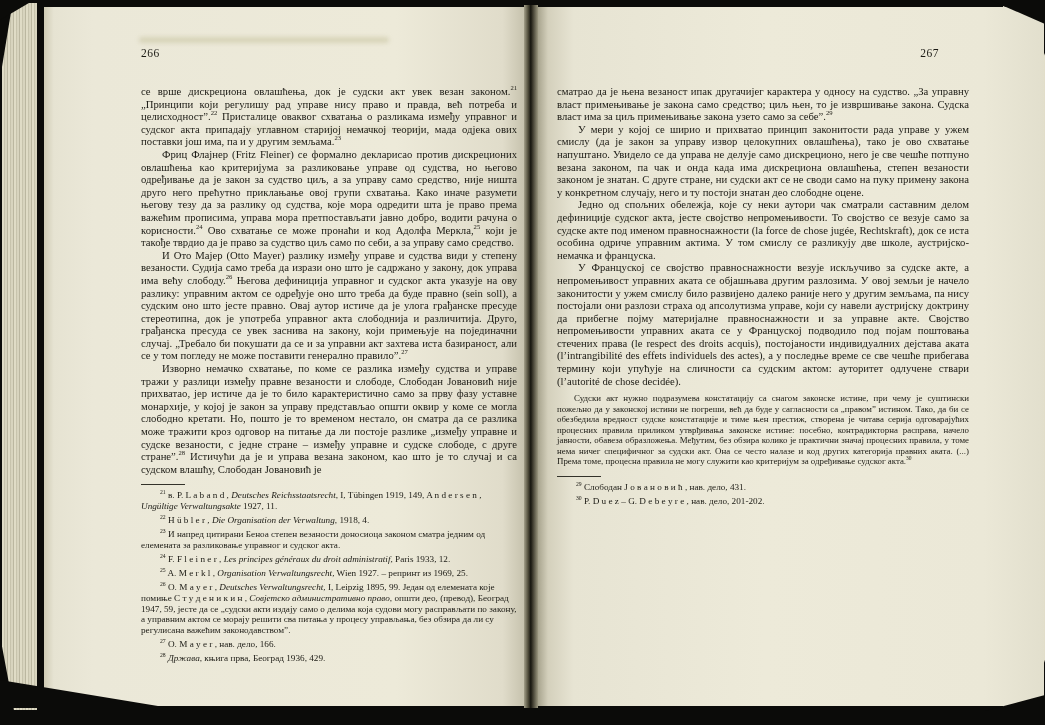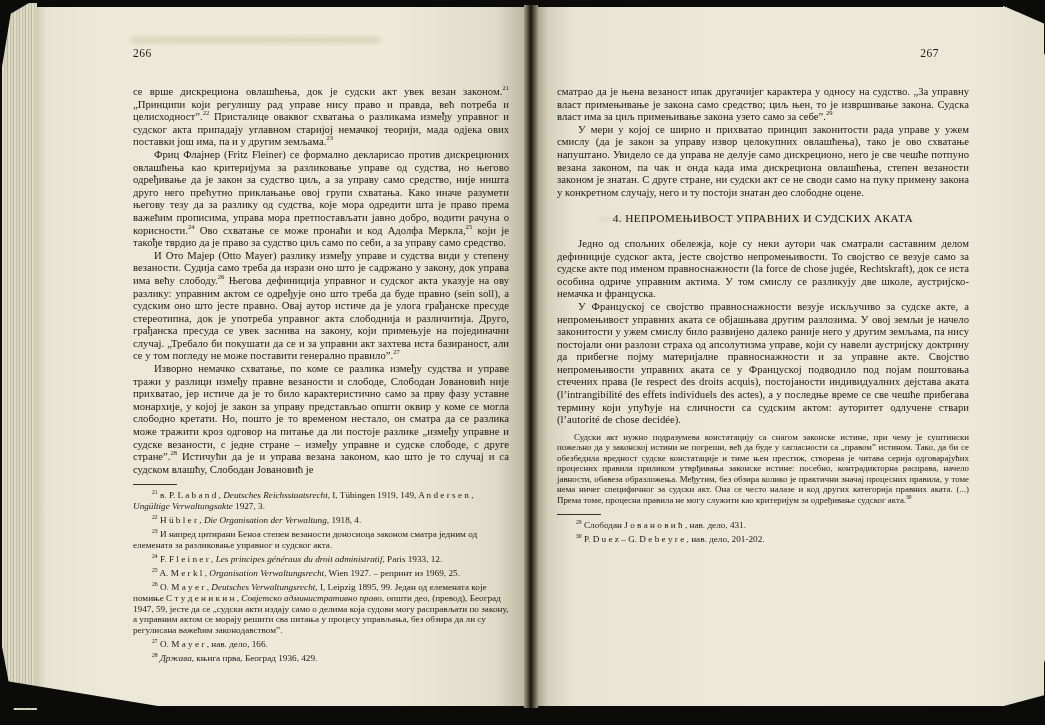--- a/index.html
+++ b/index.html
@@ -8,21 +8,21 @@
   
   .edge{position:absolute;background:repeating-linear-gradient(90deg,
         #e0dcc6 0px,#e0dcc6 2px,#c6c2ab 2px,#c9c5ae 3px,#d8d4be 3px,#d8d4be 5px,#bab69f 5px,#bcb8a1 6px);}
   #left-edge{left:2px;top:3px;width:35px;height:707px;
         clip-path:polygon(30% 0,100% 0,100% 100%,34% 100%,0 91%,0 9%);}
   #right-edge{left:1003px;top:6px;width:42px;height:703px;background:repeating-linear-gradient(90deg,
         #eae6d0 0px,#eae6d0 3px,#d2ceb7 3px,#d4d0b9 4px,#e2deca 4px,#e2deca 7px);
         clip-path:polygon(0 0,55% 1%,100% 7%,100% 93%,60% 100%,0 100%);}
   
   .page{position:absolute;top:7px;height:699px;}
-  #page-left{left:36px;width:488px;background:linear-gradient(90deg,
+  #page-left{left:44px;width:488px;background:linear-gradient(90deg,
         #cfcbb4 0,#e6e3d2 2%,#ebe8d8 10%,#edead9 72%,#e0dcca 94%,#bdb9a3 100%);}
   #page-right{left:538px;width:466px;background:linear-gradient(90deg,
         #a8a48e 0,#d4d0bc 2%,#e7e4d3 7%,#edead9 45%,#ebe8d7 88%,#e2dfcd 100%);padding-left:40px;}
   #gutter{position:absolute;left:524px;top:5px;width:14px;height:703px;background:linear-gradient(90deg,
         #a5a18b 0,#55523f 28%,#17160f 48%,#3d3a2d 62%,#9b977f 100%);}
   
   .corner{position:absolute;background:#0b0b09;}
   #corner-tl{left:0;top:0;width:34px;height:20px;clip-path:polygon(0 0,100% 0,0 100%);}
   #corner-tr{right:0;top:0;width:55px;height:24px;clip-path:polygon(0 0,100% 0,100% 100%);}
   #corner-bl{left:0;bottom:17px;width:170px;height:28px;clip-path:polygon(0 0,0 100%,100% 100%);}
@@ -60,21 +60,21 @@
       <div class="pagenum">266</div>
       <div class="bodytext">
           <p class="para noindent"><span>се врше дискрециона овлашћења, док је судски акт увек везан законом.</span><sup>21</sup><span> „Принципи који регулишу рад управе нису право и правда, већ потреба и целисходност”.</span><sup>22</sup><span> Присталице оваквог схватања о разликама између управног и судског акта припадају углавном старијој немачкој теорији, мада одјека ових поставки још има, па и у другим земљама.</span><sup>23</sup></p>
           <p class="para"><span>Фриц Флајнер (Fritz Fleiner) се формално декларисао против дискреционих овлашћења као критеријума за разликовање управе од судства, но његово одређивање да је закон за судство циљ, а за управу само средство, није ништа друго него прећутно приклањање овој групи схватања. Како иначе разумети његову тезу да за разлику од судства, које мора одредити шта је право према важећим прописима, управа мора претпостављати јавно добро, водити рачуна о корисности.</span><sup>24</sup><span> Ово схватање се може пронаћи и код Адолфа Меркла,</span><sup>25</sup><span> који је такође тврдио да је право за судство циљ само по себи, а за управу само средство.</span></p>
           <p class="para"><span>И Ото Мајер (Otto Mayer) разлику између управе и судства види у степену везаности. Судија само треба да изрази оно што је садржано у закону, док управа има већу слободу.</span><sup>26</sup><span> Његова дефиниција управног и судског акта указује на ову разлику: управним актом се одређује оно што треба да буде правно (sein soll), а судским оно што јесте правно. Овај аутор истиче да је улога грађанске пресуде стереотипна, док је употреба управног акта слободнија и различитија. Друго, грађанска пресуда се увек заснива на закону, који примењује на појединачни случај. „Требало би покушати да се и за управни акт захтева иста базираност, али се у том погледу не може поставити генерално правило”.</span><sup>27</sup></p>
           <p class="para"><span>Изворно немачко схватање, по коме се разлика између судства и управе тражи у разлици између правне везаности и слободе, Слободан Јовановић није прихватао, јер истиче да је то било карактеристично само за прву фазу уставне монархије, у којој је закон за управу представљао општи оквир у коме се могла слободно кретати. Но, пошто је то временом нестало, он сматра да се разлика може тражити кроз одговор на питање да ли постоје разлике „између управне и судске везаности, с једне стране – између управне и судске слободе, с друге стране”.</span><sup>28</sup><span> Истичући да је и управа везана законом, као што је то случај и са судском влашћу, Слободан Јовановић је</span></p>
         </div>
       <div class="fnblock">
         <div class="fn-rule"></div>
         <div class="fnlist">
-            <p class="para"><sup>21</sup><span> в. P. L a b a n d , </span><i>Deutsches Reichsstaatsrecht</i><span>, I, Tübingen 1919, 149, A n d e r s e n , </span><i>Ungültige Verwaltungsakte</i><span> 1927, 3.</span></p>
+            <p class="para"><sup>21</sup><span> в. P. L a b a n d , </span><i>Deutsches Reichsstaatsrecht</i><span>, I, Tübingen 1919, 149, A n d e r s e n , </span><i>Ungültige Verwaltungsakte</i><span> 1927, 11.</span></p>
             <p class="para"><sup>22</sup><span> H ü b l e r , </span><i>Die Organisation der Verwaltung</i><span>, 1918, 4.</span></p>
             <p class="para"><sup>23</sup><span> И напред цитирани Беноа степен везаности доносиоца законом сматра једним од елемената за разликовање управног и судског акта.</span></p>
             <p class="para"><sup>24</sup><span> F. F l e i n e r , </span><i>Les principes généraux du droit administratif</i><span>, Paris 1933, 12.</span></p>
             <p class="para"><sup>25</sup><span> A. M e r k l , </span><i>Organisation Verwaltungsrecht</i><span>, Wien 1927. – репринт из 1969, 25.</span></p>
             <p class="para"><sup>26</sup><span> O. M a y e r , </span><i>Deutsches Verwaltungsrecht</i><span>, I, Leipzig 1895, 99. Један од елемената које помиње С т у д е н и к и н , </span><i>Совјетско административно право</i><span>, општи део, (превод), Београд 1947, 59, јесте да се „судски акти издају само о делима која судови могу расправљати по закону, а управним актом се морају решити сва питања у процесу управљања, без обзира да ли су регулисана важећим законодавством”.</span></p>
             <p class="para"><sup>27</sup><span> O. M a y e r , нав. дело, 166.</span></p>
             <p class="para"><sup>28</sup><span> </span><i>Држава</i><span>, књига прва, Београд 1936, 429.</span></p>
           </div>
       </div>
     </div>
@@ -82,21 +82,20 @@
 
   <div id="gutter"></div>
 
   <div id="page-right" class="page">
     <div class="ghost" style="left:60px;top:210px;width:220px;height:5px;opacity:.45;"></div>
     <div id="content-right" class="content">
       <div class="pagenum right">267</div>
       <div class="bodytext">
           <p class="para noindent"><span>сматрао да је њена везаност ипак другачијег карактера у односу на судство. „За управну власт примењивање је закона само средство; циљ њен, то је извршивање закона. Судска власт има за циљ примењивање закона узето само за себе”.</span><sup>29</sup></p>
           <p class="para"><span>У мери у којој се ширио и прихватао принцип законитости рада управе у ужем смислу (да је закон за управу извор целокупних овлашћења), тако је ово схватање напуштано. Увидело се да управа не делује само дискреционо, него је све чешће потпуно везана законом, па чак и онда када има дискрециона овлашћења, степен везаности законом је знатан. С друге стране, ни судски акт се не своди само на пуку примену закона у конкретном случају, него и ту постоји знатан део слободне оцене.</span></p>
-          <p class="para heading"><span>4. НЕПРОМЕЊИВОСТ УПРАВНИХ И СУДСКИХ АКАТА</span></p>
           <p class="para"><span>Једно од спољних обележја, које су неки аутори чак сматрали саставним делом дефиниције судског акта, јесте својство непромењивости. То својство се везује само за судске акте под именом правноснажности (la force de chose jugée, Rechtskraft), док се иста особина одриче управним актима. У том смислу се разликују две школе, аустријско-немачка и француска.</span></p>
           <p class="para"><span>У Француској се својство правноснажности везује искључиво за судске акте, а непромењивост управних аката се објашњава другим разлозима. У овој земљи је начело законитости у ужем смислу било развијено далеко раније него у другим земљама, па нису постојали они разлози страха од апсолутизма управе, који су навели аустријску доктрину да прибегне појму материјалне правноснажности и за управне акте. Својство непромењивости управних аката се у Француској подводило под појам поштовања стечених права (le respect des droits acquis), постојаности индивидуалних дејстава аката (l’intrangibilité des effets individuels des actes), а у последње време се све чешће прибегава термину који упућује на сличности са судским актом: ауторитет одлучене ствари (l’autorité de chose decidée).</span></p>
           <p class="para small"><span>Судски акт нужно подразумева констатацију са снагом законске истине, при чему је суштински пожељно да у законској истини не погреши, већ да буде у сагласности са „правом” истином. Тако, да би се обезбедила вредност судске констатације и тиме њен престиж, створена је читава серија одговарајућих процесних правила приликом утврђивања законске истине: посебно, контрадикторна расправа, начело јавности, обавеза образложења. Међутим, без обзира колико је практични значај процесних правила, у томе нема ничег специфичног за судски акт. Она се често налазе и код других категорија правних аката. (...) Према томе, процесна правила не могу служити као критеријум за одређивање судског акта.</span><sup>30</sup></p>
         </div>
       <div class="fnblock">
         <div class="fn-rule"></div>
         <div class="fnlist">
             <p class="para"><sup>29</sup><span> Слободан Ј о в а н о в и ћ , нав. дело, 431.</span></p>
             <p class="para"><sup>30</sup><span> P. D u e z – G. D e b e y r e , нав. дело, 201-202.</span></p>
           </div>

